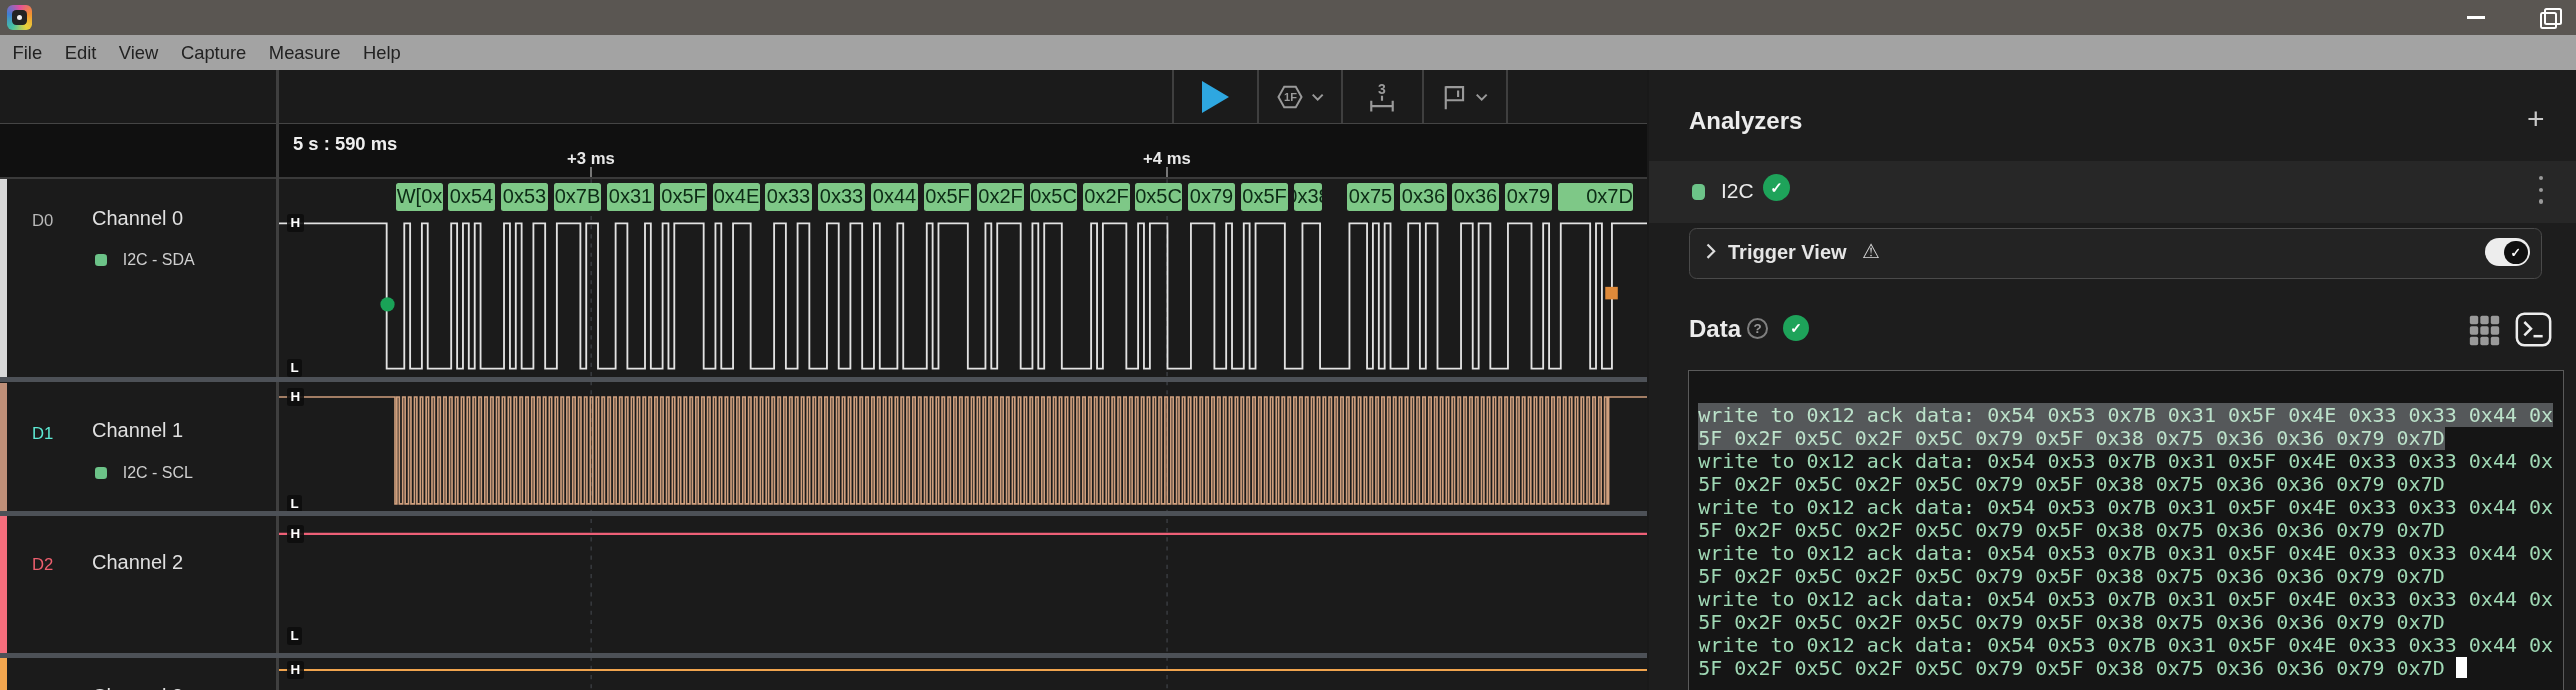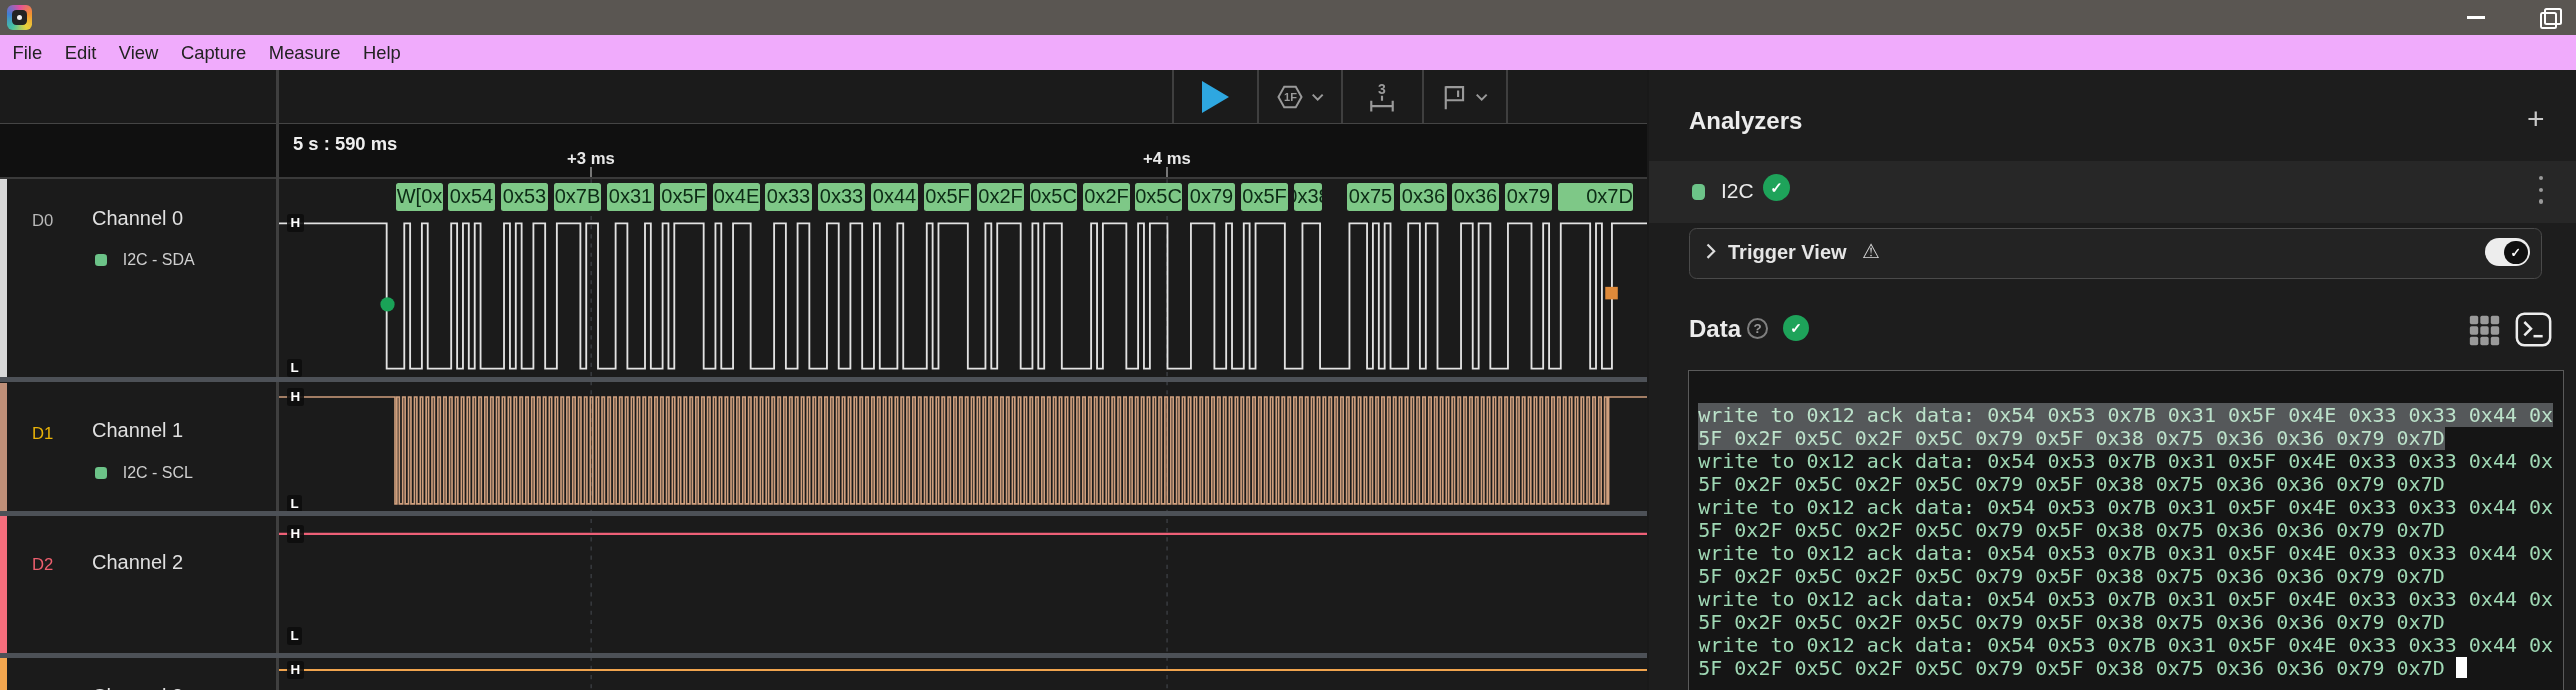--- a/index.html
+++ b/index.html
@@ -15,21 +15,21 @@
   #app-icon:before{content:"";position:absolute;left:5px;top:5px;width:15px;height:15px;border-radius:4.2px;background:#232323;}
   #app-icon:after{content:"";position:absolute;left:10px;top:10px;width:5px;height:5px;border-radius:50%;background:#f0f0f0;}
   #title-text{color:#f2f2f2;font-size:19px;margin-left:10px;white-space:nowrap;}
   .win-btn{position:absolute;top:0;height:35px;display:flex;align-items:center;justify-content:center;width:38px;}
   #min-btn{left:2457px;} #min-btn span{display:block;width:18.4px;height:2.5px;background:#fff;}
   #restore-btn{left:2531px;}
   .restore-glyph{position:relative;width:20px;height:20px;}
   .restore-glyph .r1{position:absolute;left:0;top:4.2px;width:13.4px;height:13.4px;border:2.1px solid #fff;border-radius:2.5px;background:#5a5652;}
   .restore-glyph .r2{position:absolute;left:4.2px;top:0;width:13.4px;height:13.4px;border:2.1px solid #fff;border-radius:2.5px;}
   
-  #menubar{left:0;top:35px;width:2576px;height:35px;background:#f0abfc;display:flex;align-items:center;gap:22.5px;padding-left:12.5px;box-sizing:border-box;}
+  #menubar{left:0;top:35px;width:2576px;height:35px;background:#a3a3a3;display:flex;align-items:center;gap:22.5px;padding-left:12.5px;box-sizing:border-box;}
   .menu-item{font-size:18.4px;color:#222;cursor:default;}
   
   #toolbar{left:0;top:70px;width:1647px;height:54px;background:#1b1b1b;}
   .tb-divider{position:absolute;top:0;width:1.7px;height:54px;background:#3f3f3f;}
   #toolbar-bottom{left:0;top:123px;width:1647px;height:1.7px;background:#454545;}
   .tb-btn{position:absolute;top:0;height:54px;display:flex;align-items:center;justify-content:center;gap:6.7px;color:#9a9a9a;}
   #play-tri{width:0;height:0;border-top:16px solid transparent;border-bottom:16px solid transparent;border-left:27px solid #2ea7e0;}
   .hex-label{position:absolute;width:28px;text-align:center;font-size:11px;font-weight:bold;color:#9a9a9a;}
   
   #ruler{left:0;top:124px;width:1647px;height:53px;background:#101010;}
@@ -165,21 +165,21 @@
 
   <div id="channel-col" class="abs">
       <div class="chan-strip" style="top: 0px; height: 199px; background: rgb(216, 216, 216);"></div>
       <div class="chan-id" style="top: 32px; color: rgb(185, 185, 185);">D0</div>
       <div class="chan-name" style="top: 27.5px;">Channel 0</div>
       <div class="chan-sub" style="top: 72px;">
         <span class="dot"></span>
         <span class="sub-label">I2C - SDA</span>
       </div>
       <div class="chan-strip" style="top: 204px; height: 129px; background: rgb(191, 143, 120);"></div>
-      <div class="chan-id" style="top: 245px; color: #eab308;">D1</div>
+      <div class="chan-id" style="top: 245px; color: #5eead4;">D1</div>
       <div class="chan-name" style="top: 240px;">Channel 1</div>
       <div class="chan-sub" style="top: 285px;">
         <span class="dot"></span>
         <span class="sub-label">I2C - SCL</span>
       </div>
       <div class="chan-strip" style="top: 337px; height: 137px; background: rgb(245, 109, 124);"></div>
       <div class="chan-id" style="top: 376px; color: rgb(237, 95, 110);">D2</div>
       <div class="chan-name" style="top: 372px;">Channel 2</div>
       <div class="chan-strip" style="top: 479px; height: 33px; background: rgb(243, 166, 79);"></div>
       <div class="chan-id" style="top: 509px; color: rgb(240, 164, 78);">D3</div>

